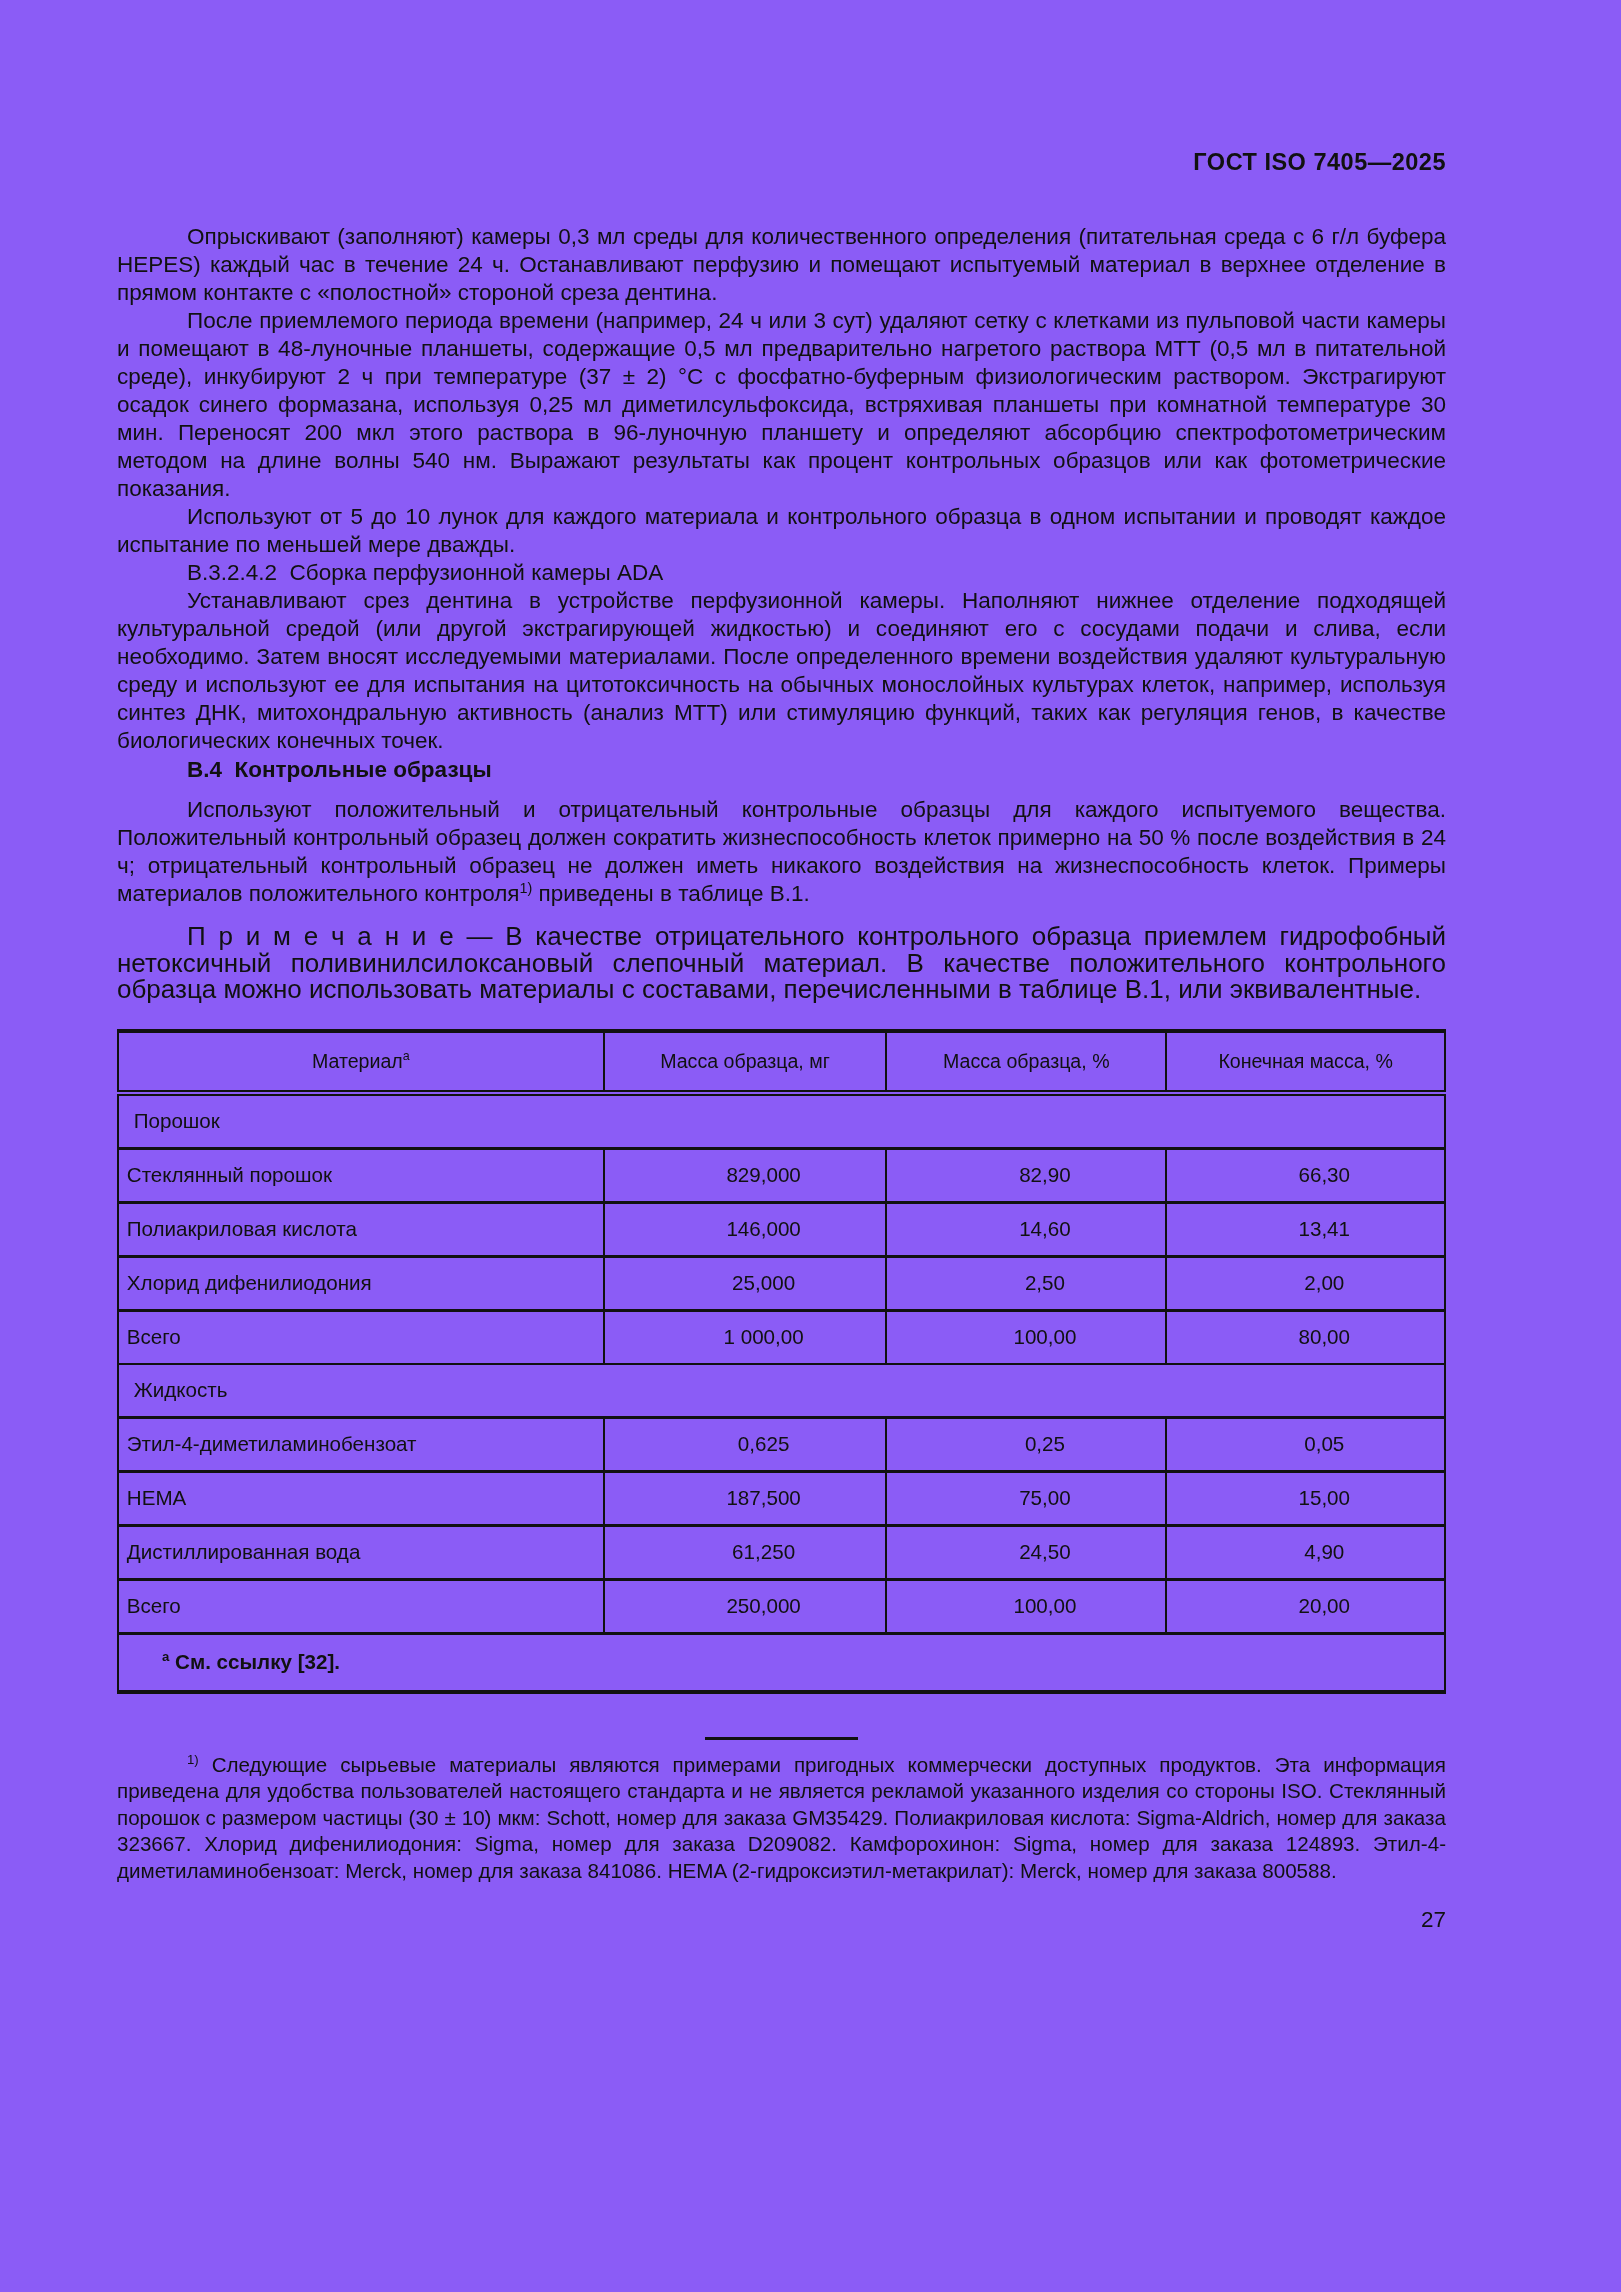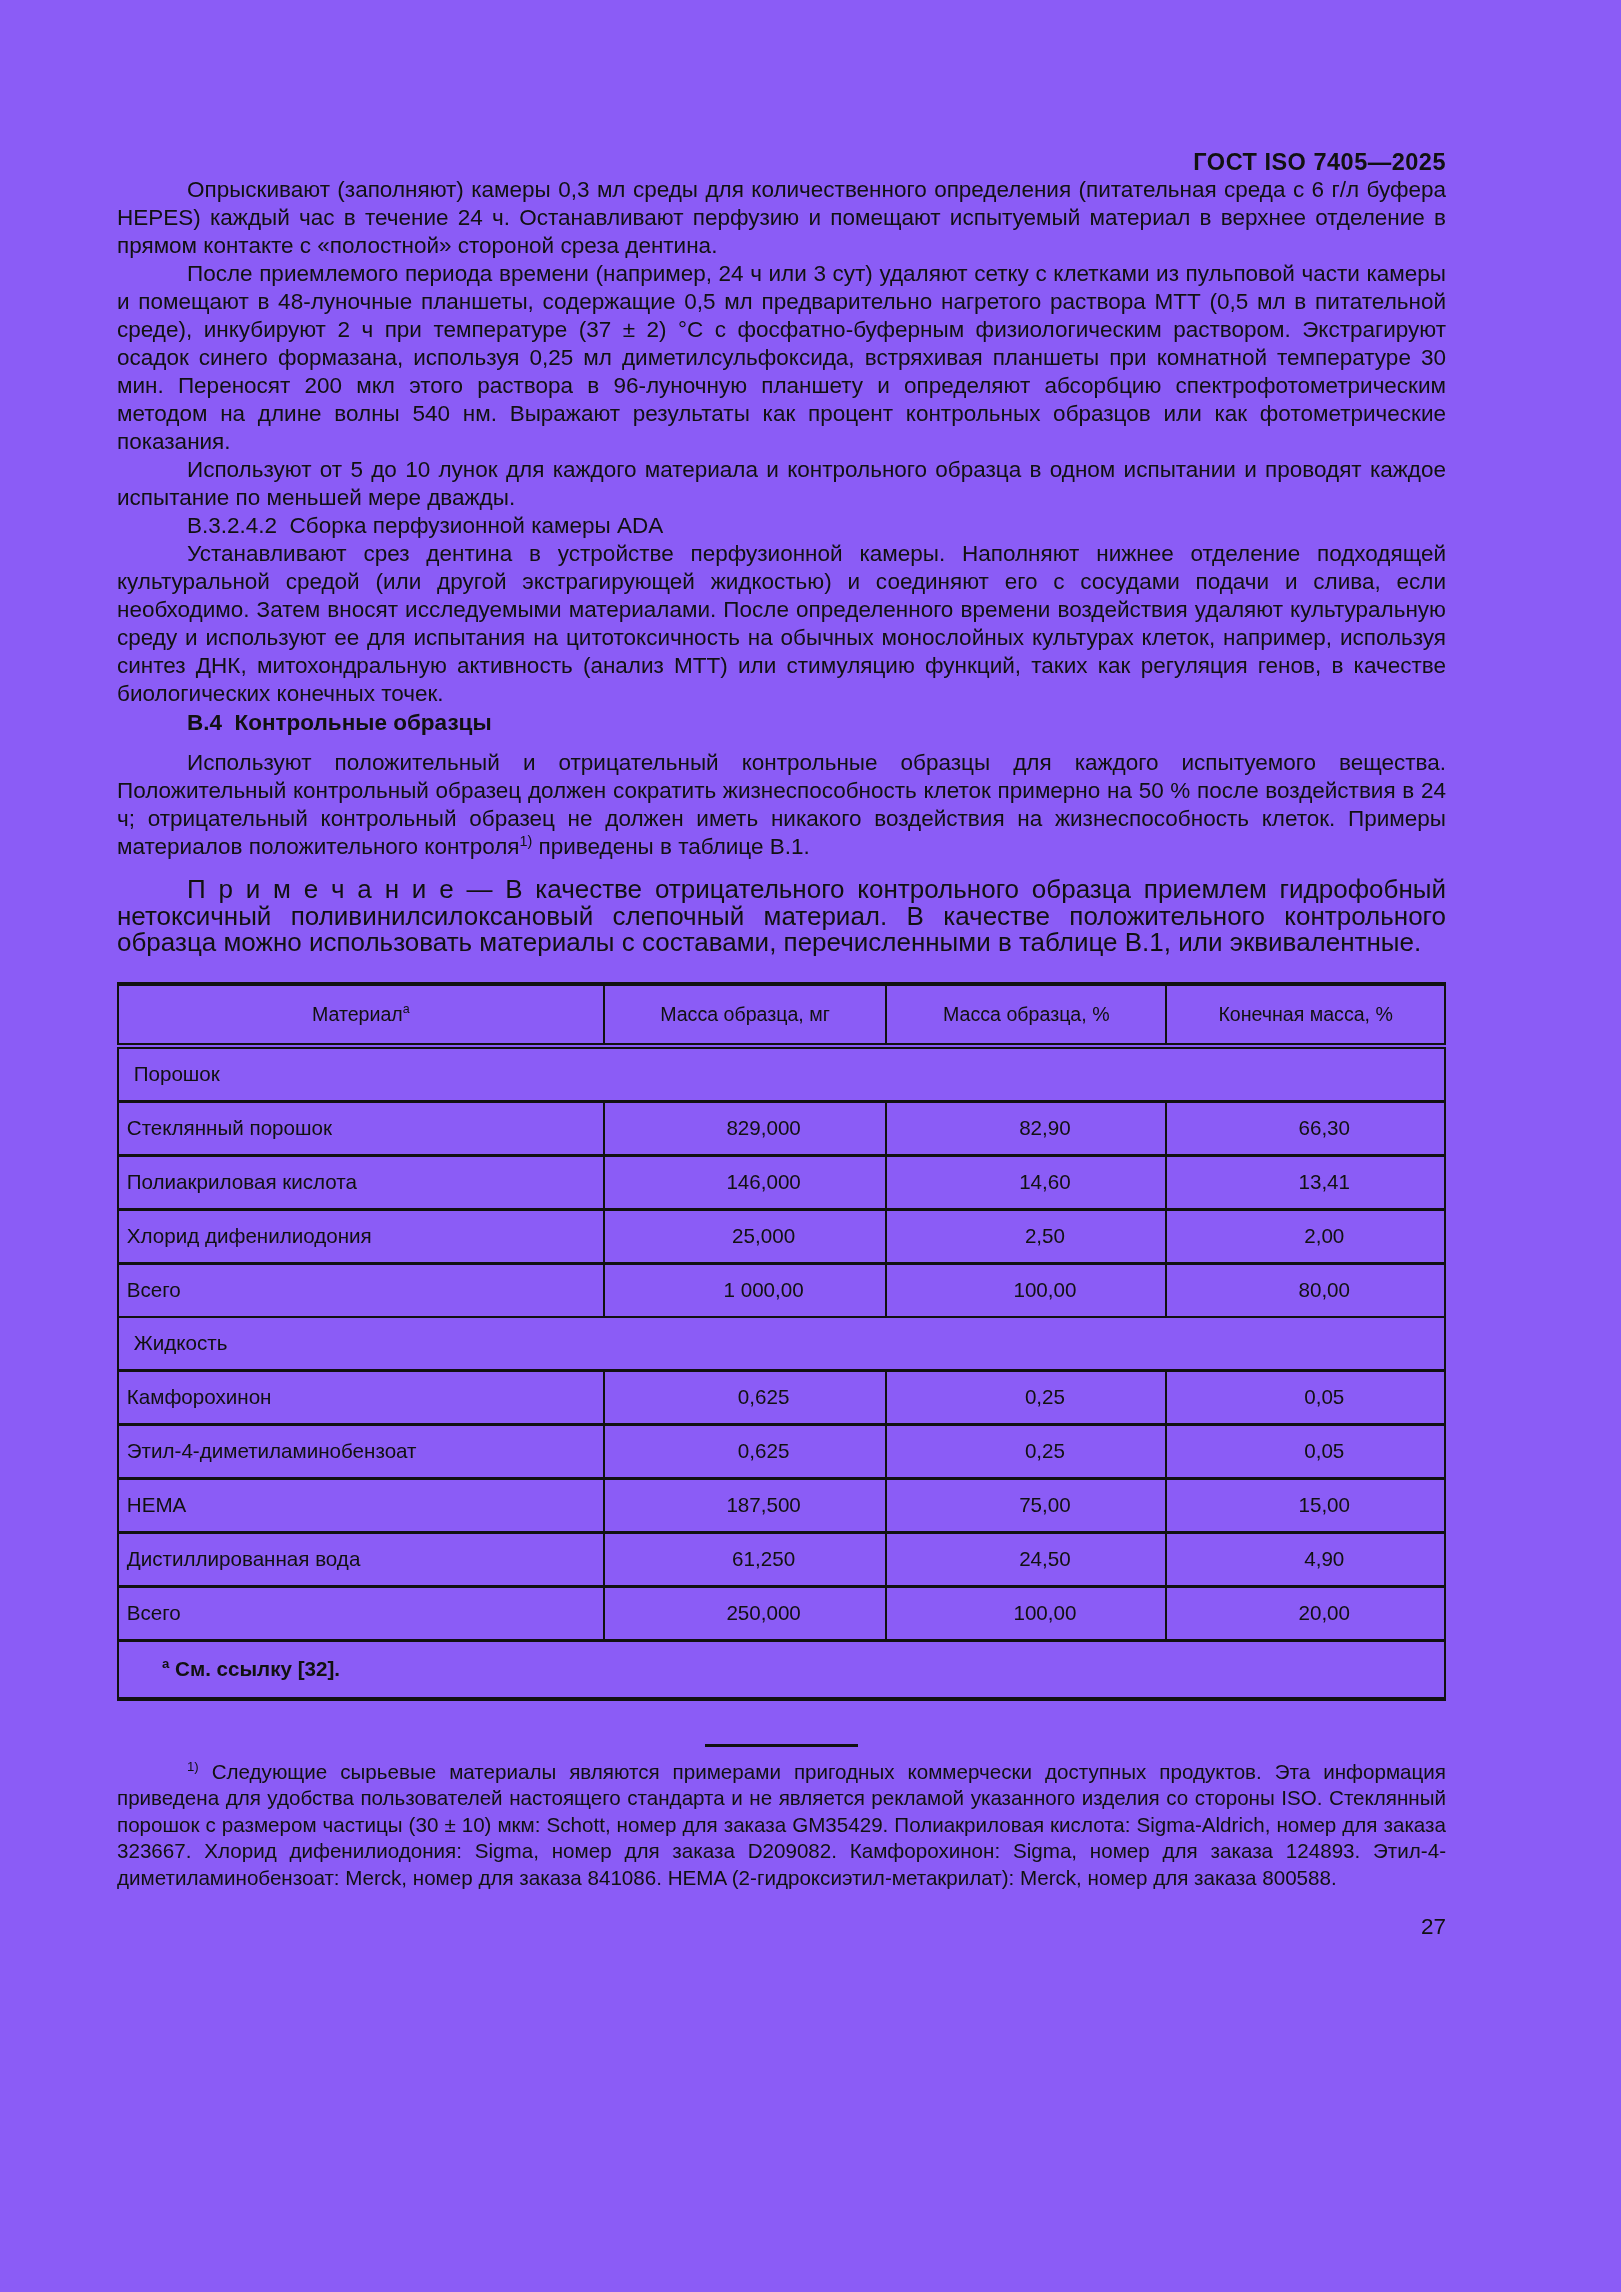--- a/index.html
+++ b/index.html
@@ -25,21 +25,21 @@
     font-weight: bold;
     letter-spacing: 0.5px;
   }
   .para {
     font-size: 22.5px;
     line-height: 28px;
     text-align: justify;
     text-indent: 70px;
     margin: 0;
   }
-  .para.first { }
+  .para.first { margin-top: 47px; }
   .subheading {
     font-size: 22.5px;
     line-height: 28px;
     text-indent: 70px;
   }
   .section-heading {
     font-size: 22.5px;
     line-height: 28px;
     font-weight: bold;
     text-indent: 70px;
@@ -191,26 +191,20 @@
         <tr class="data-row thin-bottom">
           <td class="mat">Всего</td>
           <td class="num">1&nbsp;000,00</td>
           <td class="num">100,00</td>
           <td class="num">80,00</td>
         </tr>
         <tr class="section-row">
           <td colspan="4">Жидкость</td>
         </tr>
         <tr class="data-row">
-          <td class="mat">Камфорохинон</td>
-          <td class="num">0,625</td>
-          <td class="num">0,25</td>
-          <td class="num">0,05</td>
-        </tr>
-        <tr class="data-row">
           <td class="mat">Этил-4-диметиламинобензоат</td>
           <td class="num">0,625</td>
           <td class="num">0,25</td>
           <td class="num">0,05</td>
         </tr>
         <tr class="data-row">
           <td class="mat">HEMA</td>
           <td class="num">187,500</td>
           <td class="num">75,00</td>
           <td class="num">15,00</td>

